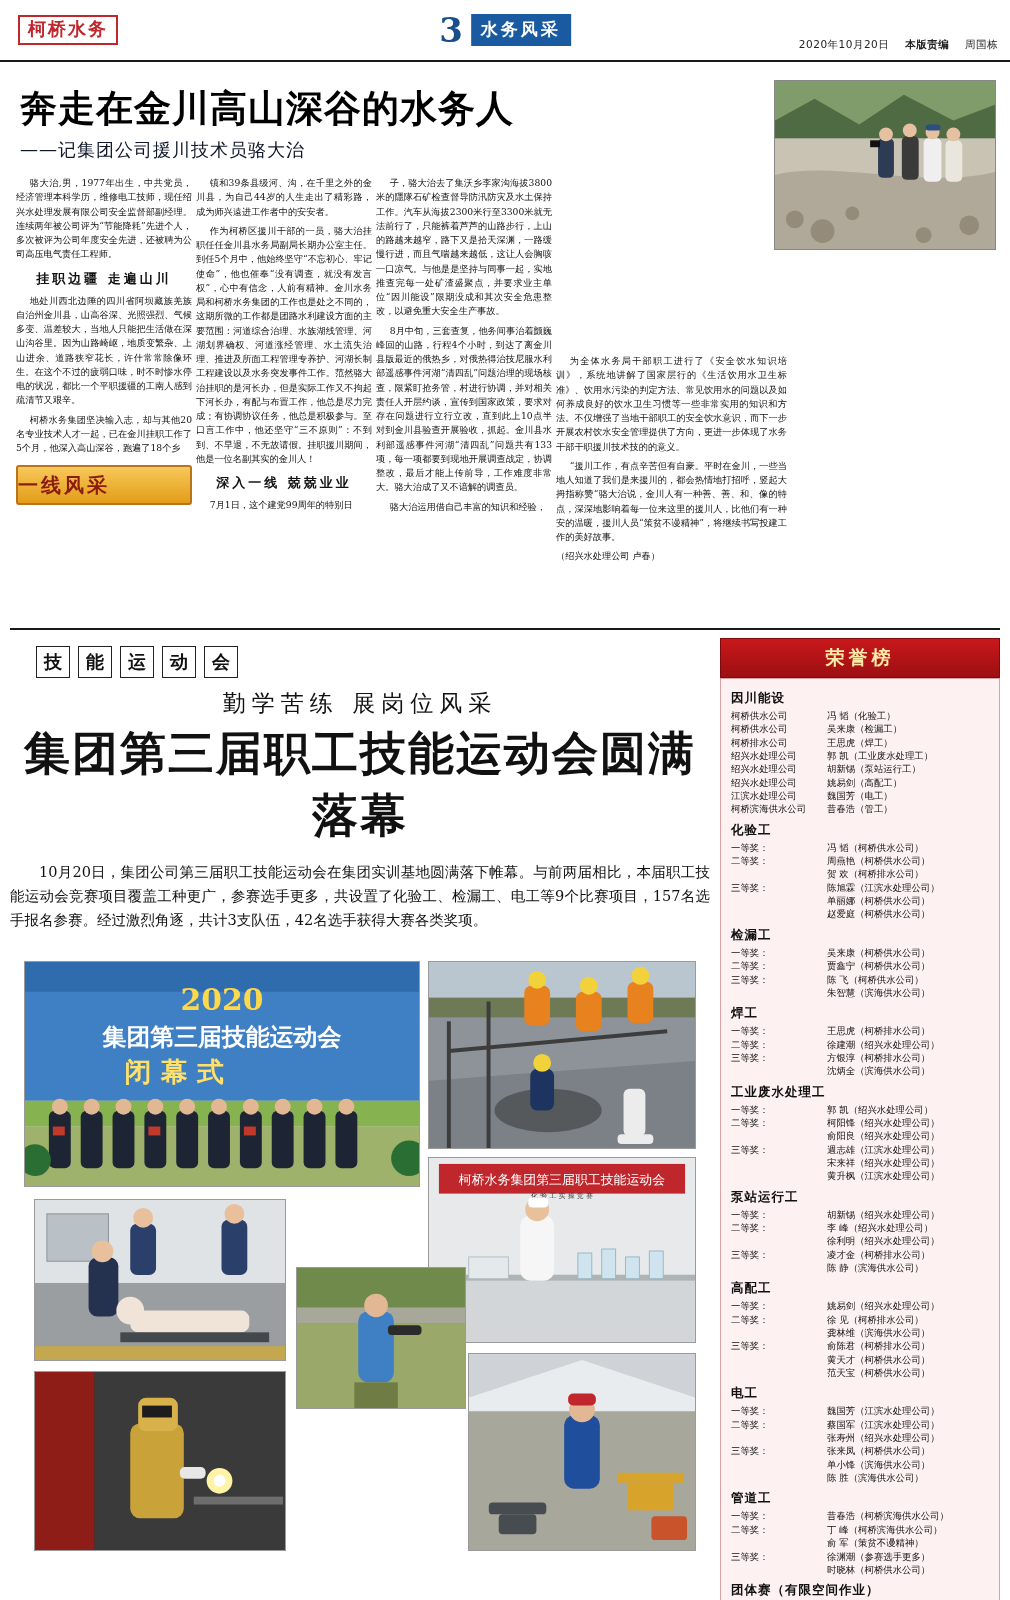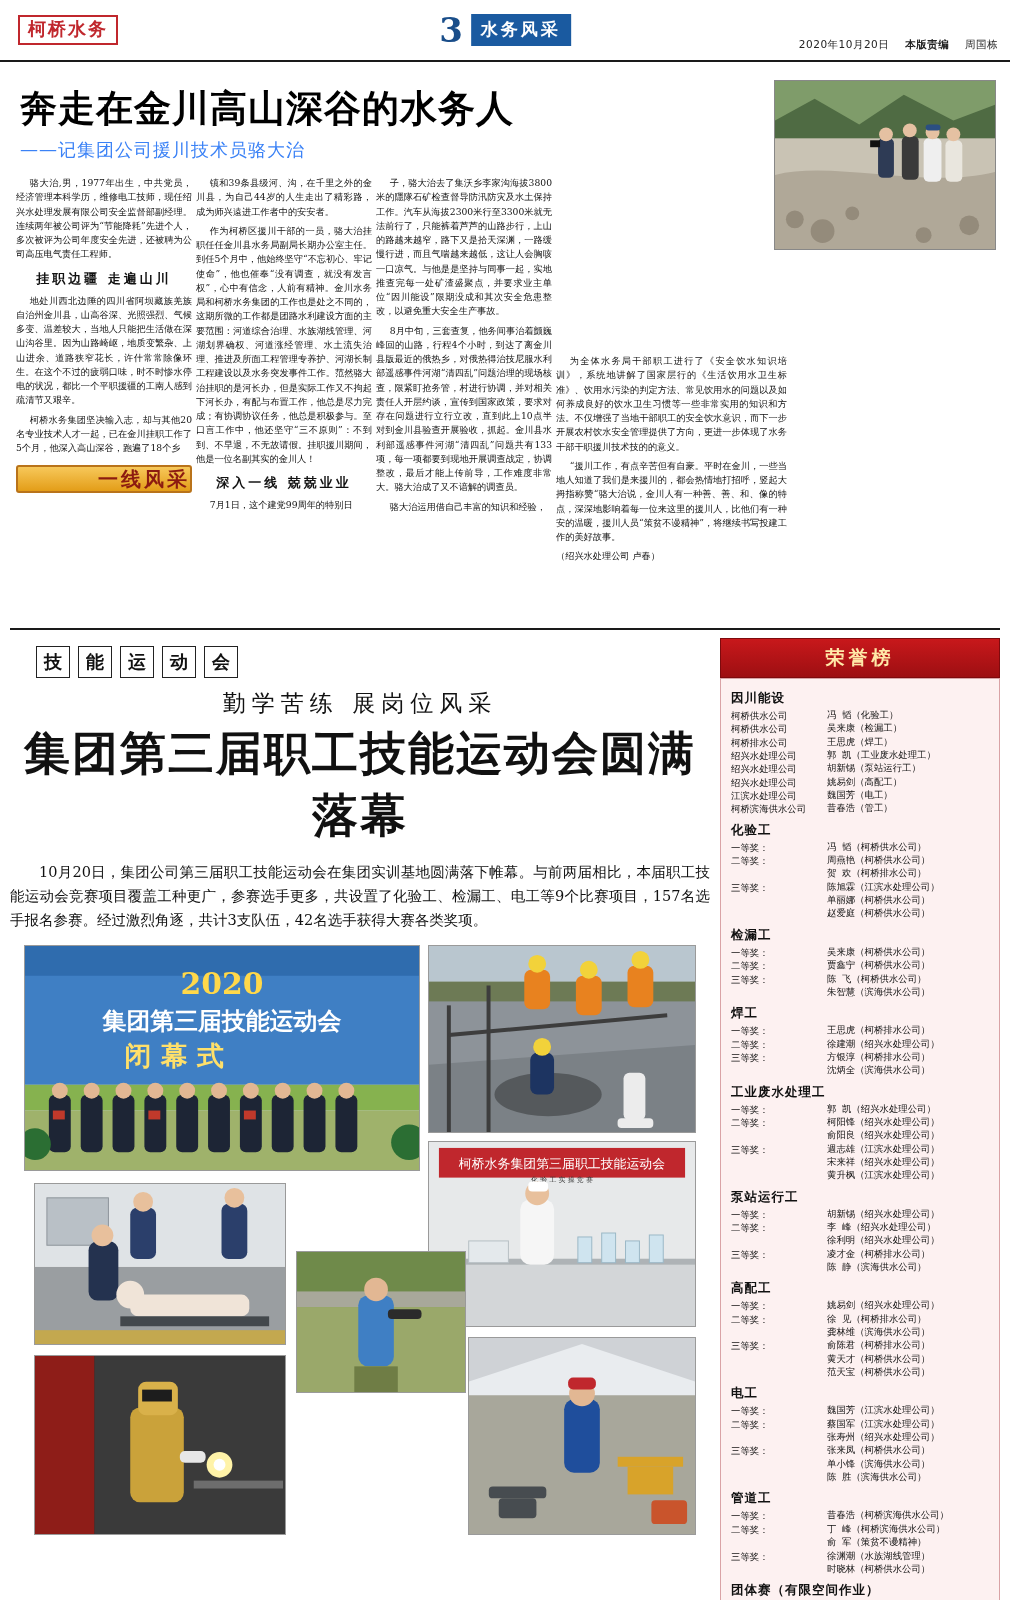--- a/index.html
+++ b/index.html
@@ -79,21 +79,21 @@
     font-size: 37px;
     font-weight: bold;
     letter-spacing: 1px;
     margin: 12px 0 4px 8px;
     color: #000;
   }
   .subheadline {
     font-family: "DejaVu Serif", "Liberation Serif", serif;
     font-size: 18px;
     margin: 0 0 14px 8px;
-    color: #3b82f6;
+    color: #0f172a;
     letter-spacing: 1px;
   }
   .photo-top {
     position: absolute;
     right: 14px;
     top: 18px;
     width: 222px;
     height: 170px;
     border: 1px solid #888;
     overflow: hidden;
@@ -121,25 +121,25 @@
     letter-spacing: 3px;
     text-align: center;
     margin: 8px 0 6px 0;
     font-weight: bold;
   }
   .sign { text-align: right; font-size: 8.6px; text-indent: 0 !important; }
 
   .ribbon {
     margin: 10px auto 0 auto;
     width: 176px;
-    height: 28px;
+    height: 40px;
     position: relative;
     display: flex;
     align-items: center;
-    justify-content: flex-end;
+    justify-content: flex-start;
     background: linear-gradient(#f7c85a, #e39d18);
     border: 2px solid #b9731a;
     border-radius: 3px;
   }
   .ribbon-text {
     font-family: "DejaVu Serif", "Liberation Serif", serif;
     font-size: 20px;
     font-weight: bold;
     color: #8c1b10;
     letter-spacing: 3px;
@@ -184,21 +184,21 @@
   .lead p {
     font-family: "DejaVu Serif", "Liberation Serif", serif;
     font-size: 14.5px;
     line-height: 1.65;
     text-indent: 2em;
     text-align: justify;
     margin: 0 0 8px 0;
   }
 
   
-  .photo-grid { position: relative; margin-top: 12px; height: 640px; }
+  .photo-grid { position: relative; margin-top: 28px; height: 640px; }
   .ph { position: absolute; border: 1px solid #9a9a9a; overflow: hidden; }
 
   
   .honor-banner {
     position: relative;
     height: 40px;
     background: linear-gradient(#c8181b, #9d0f12);
     border: 1px solid #7e0a0d;
     display: flex; align-items: center; justify-content: center;
   }
@@ -224,21 +224,21 @@
     color: #111;
   }
   .hrow {
     font-family: "DejaVu Serif", "Liberation Serif", serif;
     font-size: 9.4px;
     line-height: 1.42;
     display: flex;
     color: #111;
   }
   .hrow .lbl { width: 96px; flex: none; }
-  .hrow .val { flex: 1; font-family: Liberation Mono, monospace; }
+  .hrow .val { flex: 1; }
 
   
   .fill { width: 100%; height: 100%; }
 </style>
 </head>
 <body>
 
 <div class="page">
 
   <div class="masthead">
@@ -767,21 +767,21 @@
           <div class="hrow">
               <span class="lbl">二等奖：</span>
               <span class="val">丁  峰（柯桥滨海供水公司）</span>
             </div>
           <div class="hrow">
               <span class="lbl"></span>
               <span class="val">俞  军（策贫不谩精神）</span>
             </div>
           <div class="hrow">
               <span class="lbl">三等奖：</span>
-              <span class="val">徐渊潮（水族湖线管理）</span>
+              <span class="val">徐渊潮（参赛选手更多）</span>
             </div>
           <div class="hrow">
               <span class="lbl"></span>
               <span class="val">时晓林（柯桥供水公司）</span>
             </div>
         </div>
 
         <div class="hgroup">
           <div class="hgroup-title">团体赛（有限空间作业）</div>
 

